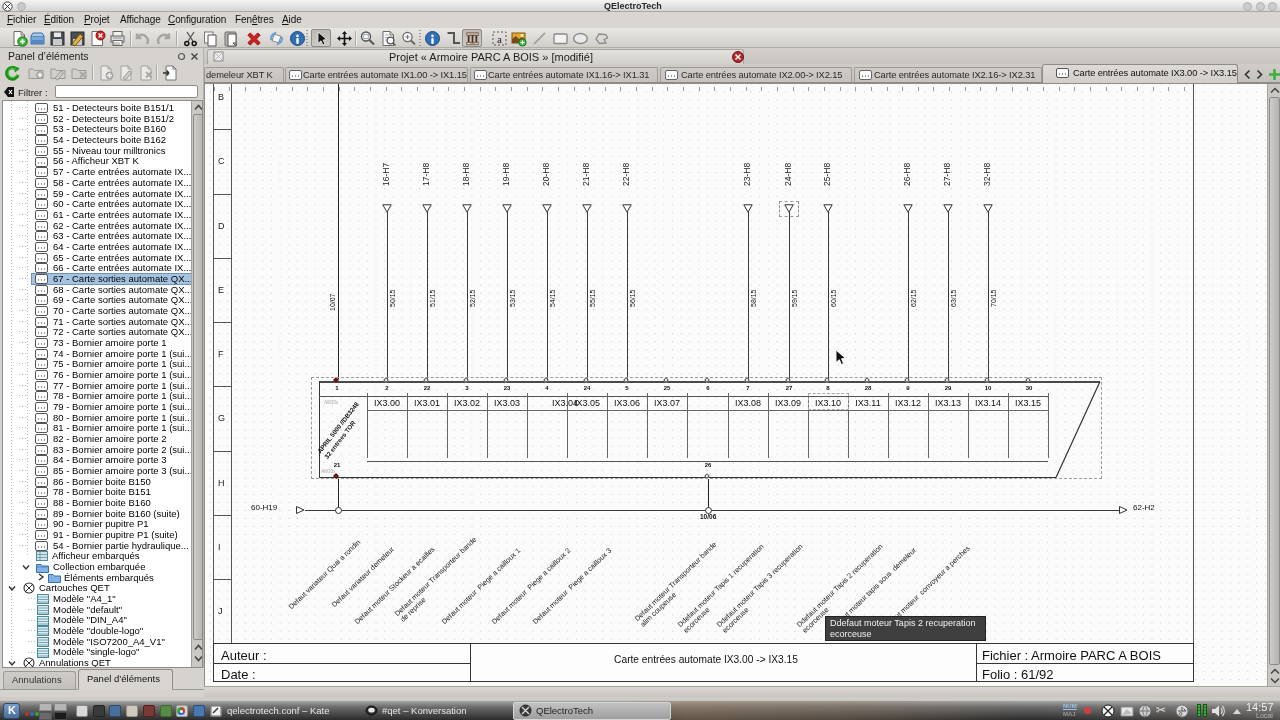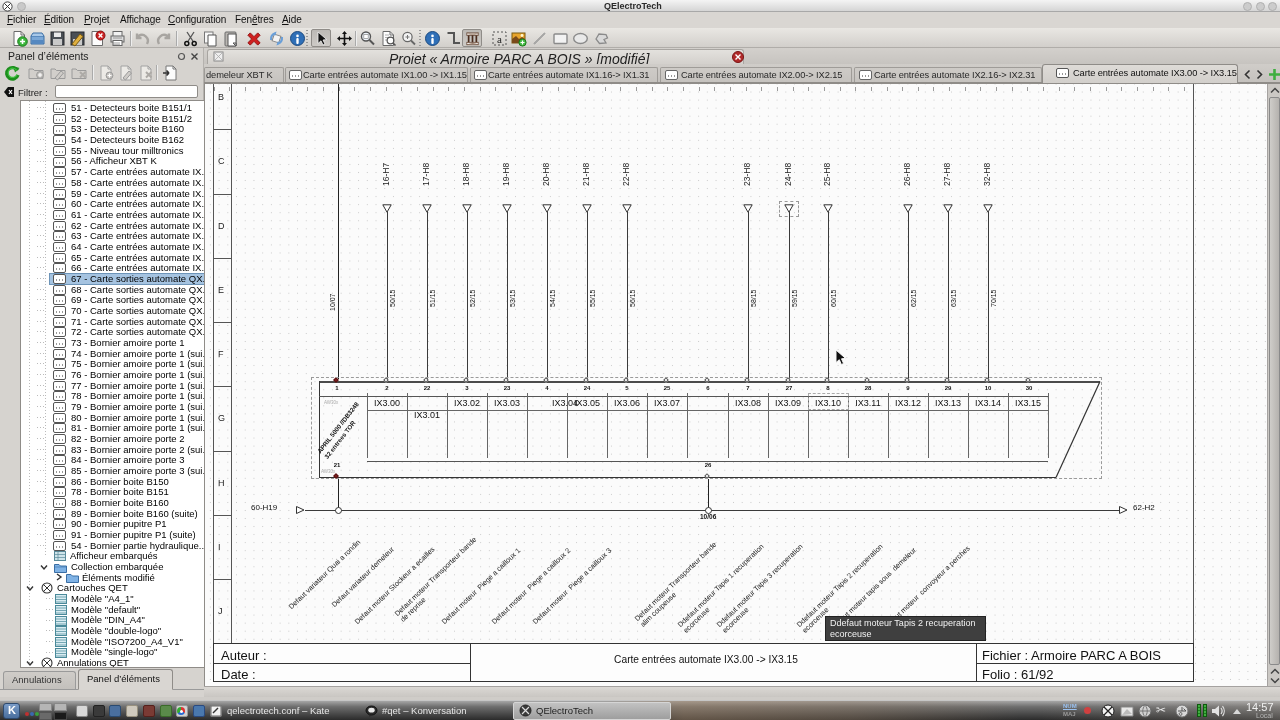--- a/index.html
+++ b/index.html
@@ -232,21 +232,21 @@
       <path d="M12 2 V5 H15" fill="none" stroke="#777"></path>
       <path d="M2 9 H8 M8 9 L5.5 6.5 M8 9 L5.5 11.5" stroke="#333" stroke-width="1.6" fill="none"></path>
     </svg>
 <svg class="a" style="left:3px;top:38px" width="12" height="12" viewBox="0 0 12 12">
       <path d="M11 1 H5 L1 6 L5 11 H11 Z" fill="#111"></path>
       <path d="M6 4 L9 8 M9 4 L6 8" stroke="#fff" stroke-width="1.2"></path>
     </svg>
 <div class="txt" style="left:18px;top:39px;font-size:9.5px;color:#222;">Filtrer :</div>
 <div class="a" style="left:55px;top:37px;width:143px;height:13px;background:#fff;border:1px solid #8f8c88;border-radius:2px;"></div>
 </div>
-<div class="a" style="left:20px;top:100px;width:201px;height:568px;background:#fff;border:1px solid #8f8c88;overflow:hidden;font-family:'Liberation Sans',sans-serif;text-align:center;">
+<div class="a" style="left:2px;top:100px;width:201px;height:568px;background:#fff;border:1px solid #8f8c88;overflow:hidden;font-family:'Liberation Sans',sans-serif;text-align:center;">
 <div class="a" style="left:8px;top:0;width:1px;height:564px;background:repeating-linear-gradient(#bbb 0 1px,transparent 1px 3px);"></div>
 <div class="a" style="left:24px;top:0;width:1px;height:455px;background:repeating-linear-gradient(#bbb 0 1px,transparent 1px 3px);"></div>
 <div class="a" style="left:16px;top:6.3px;width:9px;height:1px;background:repeating-linear-gradient(90deg,#bbb 0 1px,transparent 1px 3px);"></div>
 <div class="ticon" style="left:32px;top:2.3px;">
       <i></i>
     </div>
 <div class="trow" style="left:50px;top:1.1px;">51 - Detecteurs boite B151/1</div>
 <div class="a" style="left:16px;top:17.0px;width:9px;height:1px;background:repeating-linear-gradient(90deg,#bbb 0 1px,transparent 1px 3px);"></div>
 <div class="ticon" style="left:32px;top:13.0px;">
       <i></i>
@@ -465,21 +465,21 @@
       <path d="M0.5 2.5 L5 2.5 L6.5 4 H12.5 V10.5 H0.5 Z" fill="#7fb2e5" stroke="#3a6ea5"></path>
       <path d="M0.5 5 H12.5" stroke="#3a6ea5" stroke-width=".6"></path>
     </svg>
 <div class="trow" style="left:50px;top:459.9px;">Collection embarquée</div>
 <svg class="a" style="left:34px;top:472.3px" width="8" height="8">
       <path d="M2 1 L6 4 L2 7" fill="none" stroke="#333" stroke-width="1.4"></path>
     </svg>
 <svg class="a" style="left:45px;top:471.3px" width="13" height="11">
       <path d="M0.5 2.5 L5 2.5 L6.5 4 H12.5 V10.5 H0.5 Z" fill="#7fb2e5" stroke="#3a6ea5"></path>
     </svg>
-<div class="trow" style="left:61px;top:470.6px;">Éléments modifié</div>
+<div class="trow" style="left:61px;top:470.6px;">Éléments embarqués</div>
 <svg class="a" style="left:5px;top:483.4px" width="8" height="8">
       <path d="M1 2.5 L4 6 L7 2.5" fill="none" stroke="#333" stroke-width="1.4"></path>
     </svg>
 <svg class="a" style="left:20px;top:481.4px" width="12" height="12">
       <circle cx="6" cy="6" r="5" fill="#fff" stroke="#333" stroke-width="1.1"></circle>
       <path d="M2.5 2.5 L9.5 9.5 M9.5 2.5 L2.5 9.5" stroke="#333" stroke-width="1"></path>
     </svg>
 <div class="trow" style="left:36px;top:481.2px;">Cartouches QET</div>
 <div class="a" style="left:25px;top:497.1px;width:7px;height:1px;background:repeating-linear-gradient(90deg,#bbb 0 1px,transparent 1px 3px);"></div>
 <svg class="a" style="left:34px;top:493.1px" width="12" height="10">
@@ -544,21 +544,21 @@
 <div class="txt" style="left:12px;top:6px;font-size:9.5px;color:#333;">Annulations</div>
 <div class="a" style="left:78px;top:1px;width:95px;height:21px;background:#d9d6d2;border:1px solid #8f8c88;border-bottom:1px solid #d9d6d2;border-radius:3px 3px 0 0;"></div>
 <div class="txt" style="left:87px;top:5px;font-size:9.5px;color:#111;">Panel d’éléments</div>
 </div>
 <div class="a" style="left:204px;top:48px;width:1076px;height:17px;background:linear-gradient(#d3d0cc,#c6c3bf);">
 <div class="a" style="left:3px;top:1px;width:537px;height:16px;background:linear-gradient(#e3e1dd,#d2cfcb);border:1px solid #a8a5a1;border-bottom:none;border-radius:3px 3px 0 0;"></div>
 <svg class="a" style="left:9px;top:3px" width="11" height="11">
       <rect x="1" y="1" width="9" height="9" fill="#eee" stroke="#888"></rect>
       <path d="M1 1 L10 10 M10 1 L1 10" stroke="#aaa" stroke-width=".8"></path>
     </svg>
-<div class="txt" style="left:185px;top:3px;font-size:14px;color:#222;font-style:italic;">Projet « Armoire PARC A BOIS » [modifié]</div>
+<div class="txt" style="left:185px;top:3px;font-size:11px;color:#222;">Projet « Armoire PARC A BOIS » [modifié]</div>
 <svg class="a" style="left:528px;top:3px" width="12" height="12">
       <circle cx="6" cy="6" r="5.5" fill="#b02a2a" stroke="#7a1515"></circle>
       <path d="M3.5 3.5 L8.5 8.5 M8.5 3.5 L3.5 8.5" stroke="#fff" stroke-width="1.4"></path>
     </svg>
 </div>
 <div class="a" style="left:204px;top:64px;width:1076px;height:19px;background:linear-gradient(#d0cdc9,#c4c1bd);">
 <div class="a" style="left:0;top:18px;width:1076px;height:1px;background:#8f8c88;"></div>
 <div class="a" style="left:0px;top:3px;width:80px;height:15px;background:linear-gradient(#cecbc7,#c6c3bf);border:1px solid #9f9c98;border-bottom:none;border-radius:2px 2px 0 0;"></div>
 <div class="txt tabtxt" style="left:2px;top:6px;">demeleur XBT K</div>
 <div class="a" style="left:81px;top:3px;width:183px;height:15px;background:linear-gradient(#cecbc7,#c6c3bf);border:1px solid #9f9c98;border-bottom:none;border-radius:2px 2px 0 0;"></div>
@@ -821,21 +821,21 @@
 <div class="cellb" style="left:523px;"></div>
 <div class="cellb" style="left:563px;"></div>
 <div class="cellb" style="left:603px;"></div>
 <div class="cellb" style="left:643px;"></div>
 <div class="cellb" style="left:683px;"></div>
 <div class="cellb" style="left:723px;"></div>
 <div class="cellb" style="left:763px;"></div>
 <div class="cellb" style="left:803px;"></div>
 <div class="cellb" style="left:843px;"></div>
 <div class="clab" style="left:162px;top:313.5px;">IX3.00</div>
-<div class="clab" style="left:202px;top:313.5px;margin-top:12px;">IX3.01</div>
+<div class="clab" style="left:202px;top:313.5px;">IX3.01</div>
 <div class="clab" style="left:242px;top:313.5px;">IX3.02</div>
 <div class="clab" style="left:282px;top:313.5px;">IX3.03</div>
 <div class="clab" style="left:340px;top:313.5px;">IX3.04</div>
 <div class="clab" style="left:362px;top:313.5px;">IX3.05</div>
 <div class="clab" style="left:402px;top:313.5px;">IX3.06</div>
 <div class="clab" style="left:442px;top:313.5px;">IX3.07</div>
 <div class="clab" style="left:523px;top:313.5px;">IX3.08</div>
 <div class="clab" style="left:563px;top:313.5px;">IX3.09</div>
 <div class="clab" style="left:603px;top:313.5px;">IX3.10</div>
 <div class="clab" style="left:643px;top:313.5px;">IX3.11</div>

